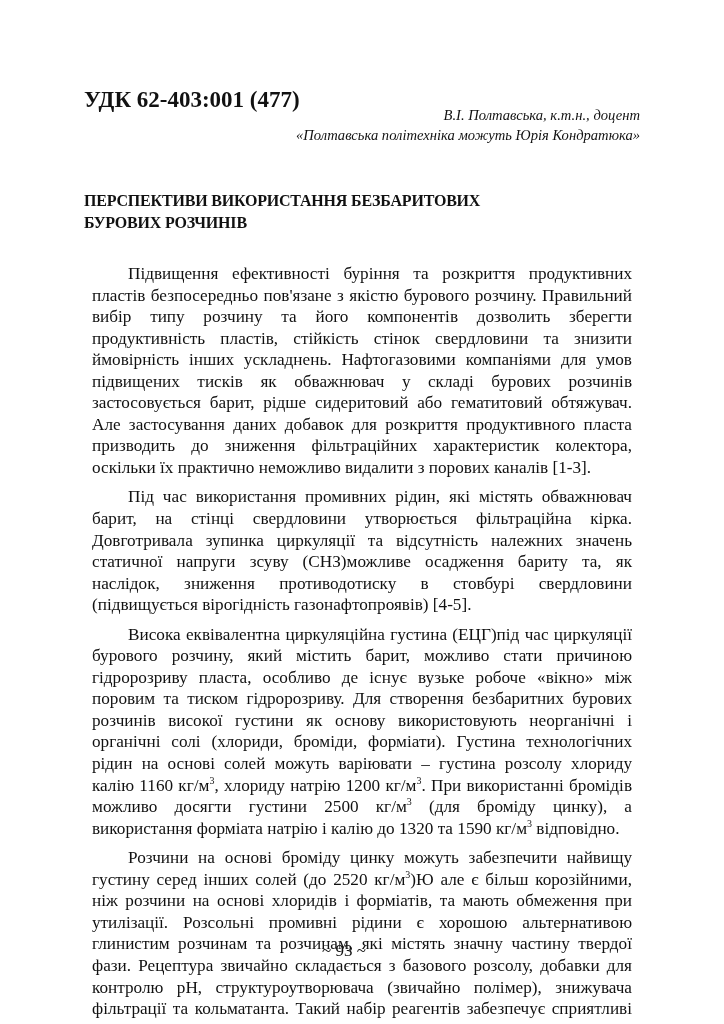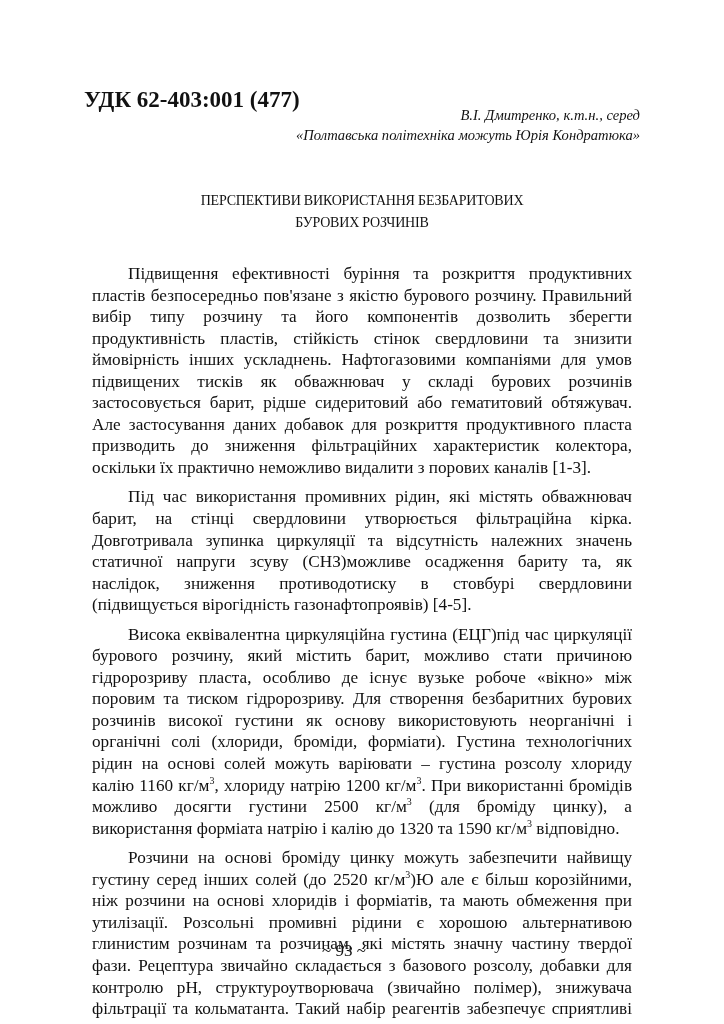--- a/index.html
+++ b/index.html
@@ -1,35 +1,35 @@
 <!DOCTYPE html>
 <html><head>
 <meta charset="utf-8">
 <style>
   html, body { margin: 0; padding: 0; background: #ffffff; }
   body { width: 724px; height: 1024px; position: relative; overflow: hidden;
          font-family: "Liberation Serif", "DejaVu Serif", serif; color: #111; }
   .udk { position: absolute; left: 84px; top: 87px; font-weight: bold; font-size: 23px; }
   .authors { position: absolute; right: 84px; top: 106px; text-align: right;
              font-style: italic; font-size: 14.6px; line-height: 19.5px; }
-  .title { position: absolute; left: 84px; width: 556px; top: 190px; text-align: center;
-           font-weight: normal; font-size: 14px; line-height: 22px; letter-spacing: -0.2px; }
+  .title { position: absolute; left: 84px; width: 556px; top: 190px; 
+           font-weight: bold; font-size: 16px; line-height: 22px; letter-spacing: -0.2px; }
   .body { position: absolute; left: 84px; width: 556px; top: 255px;
           font-size: 17.2px; line-height: 21.55px; text-align: justify; }
   .body p { margin: 8px; text-indent: 36px; }
   sup { font-size: 10px; line-height: 0; vertical-align: super; }
   .pagenum { position: absolute; left: 0; width: 688px; top: 941px; text-align: center; font-size: 17px; }
 </style>
 </head>
 <body>
 
 <div class="udk">УДК 62-403:001 (477)</div>
 
 <div class="authors">
-  <div>В.І. Дмитренко, к.т.н., серед</div>
+  <div>В.І. Полтавська, к.т.н., доцент</div>
   <div>«Полтавська політехніка можуть Юрія Кондратюка»</div>
 </div>
 
 <div class="title">
   <div>ПЕРСПЕКТИВИ ВИКОРИСТАННЯ БЕЗБАРИТОВИХ</div>
   <div>БУРОВИХ РОЗЧИНІВ</div>
 </div>
 
 <div class="body">
   <p>Підвищення ефективності буріння та розкриття продуктивних пластів безпосередньо пов'язане з якістю бурового розчину. Правильний вибір типу розчину та його компонентів дозволить зберегти продуктивність пластів, стійкість стінок свердловини та знизити ймовірність інших ускладнень. Нафтогазовими компаніями для умов підвищених тисків як обважнювач у складі бурових розчинів застосовується барит, рідше сидеритовий або гематитовий обтяжувач. Але застосування даних добавок для розкриття продуктивного пласта призводить до зниження фільтраційних характеристик колектора, оскільки їх практично неможливо видалити з порових каналів [1-3].</p>

